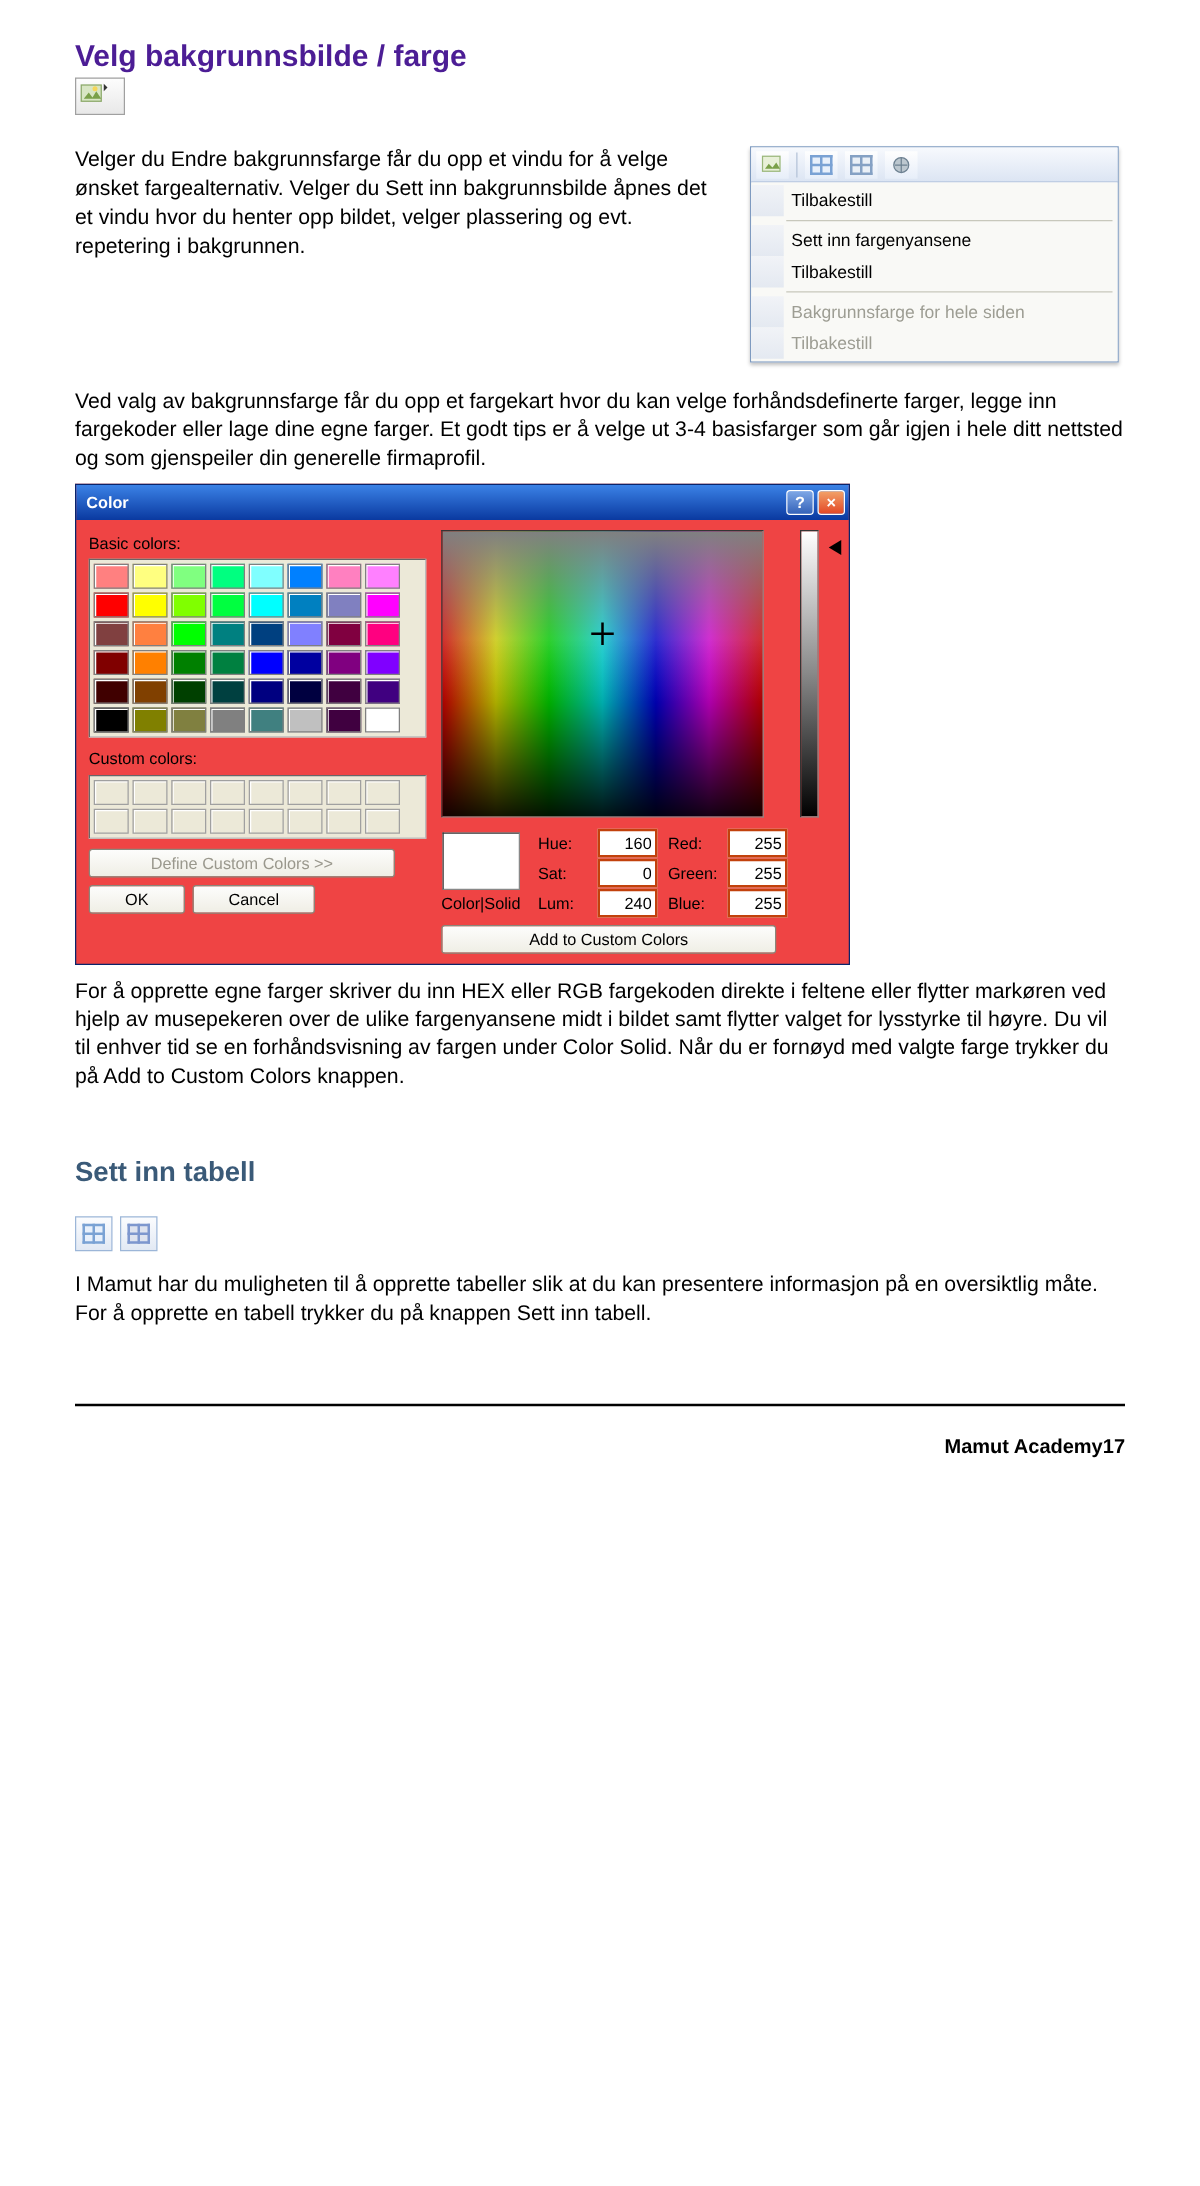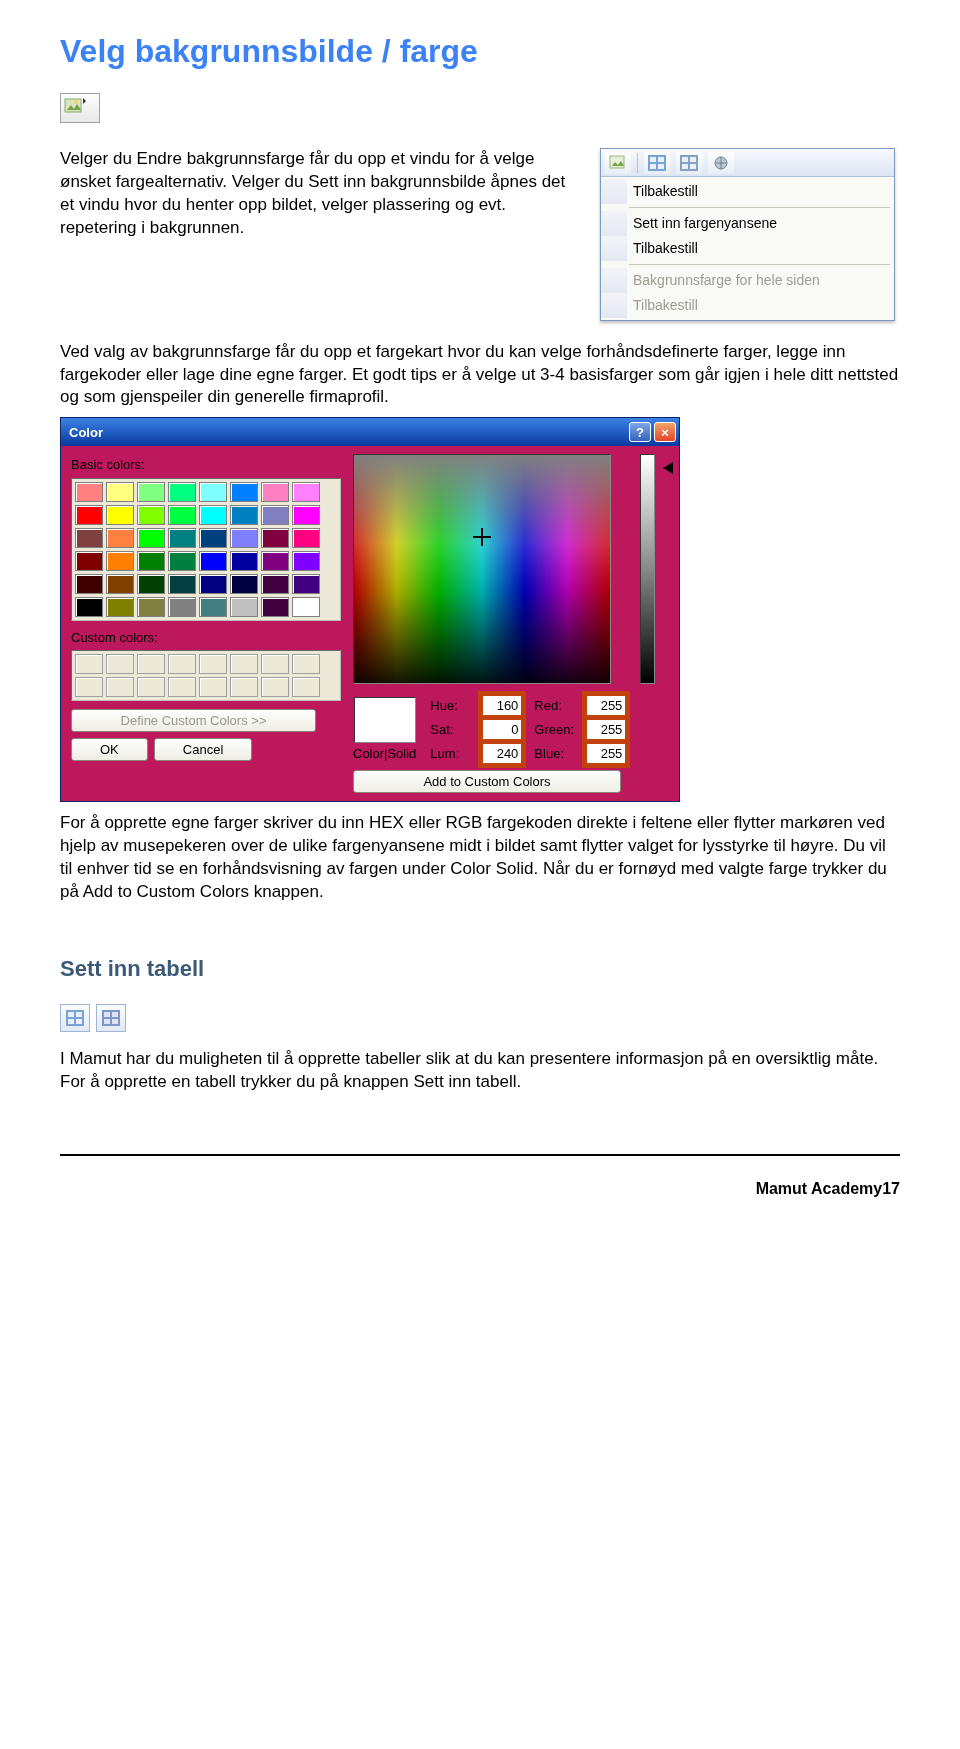--- a/index.html
+++ b/index.html
@@ -6,25 +6,24 @@
   body {
     font-family: Verdana, Geneva, sans-serif;
     font-size: 17px;
     line-height: 1.35;
     color: #000;
     background: #fff;
     width: 960px;
     padding: 30px 60px 20px 60px;
   }
   h2.section-title {
-    color: #3b82f6;
-    font-size: 32px;
+    color: #4c1d95;
+    font-size: 24px;
     font-weight: bold;
     font-family: Verdana, sans-serif;
-    margin-bottom: 20px;
   }
   h2.sub-title {
     color: #3a5a78;
     font-size: 22px;
     font-weight: bold;
     margin-top: 50px;
     margin-bottom: 20px;
   }
   .small-icon {
     display: inline-block;
@@ -77,21 +76,21 @@
   }
   .ctx-item.selected::before { background:#316ac5; }
   .ctx-sep { height:1px; background:#c8c8bc; margin:3px 4px 3px 28px; }
   .ctx-item.disabled { color:#9d9d93; }
 
   
   .dialog {
     width: 620px; 
     font-family: Tahoma, sans-serif;
     font-size: 13px;
-    background: #be185d;
+    background: #ef4444;
     border: 1px solid #0a246a;
     margin-bottom: 10px;
   }
   .titlebar {
     height: 28px;
     background: linear-gradient(#3b82e6,#0a39a0);
     display:flex; align-items:center; justify-content:space-between;
     padding: 0 3px 0 8px; color:#fff; font-weight:bold;
   }
   .tbtns { display:flex; gap:3px; }
@@ -157,21 +156,21 @@
   }
   .lum-tri {
     position:absolute; right:-40px; top:8px;
     width:0;height:0; border-top:6px solid transparent; border-bottom:6px solid transparent;
     border-right:10px solid #000;
   }
   .fields { display:flex; align-items:center; gap:6px; padding-top:6px; }
   .fields .grp { display:grid; grid-template-columns: 44px 50px; grid-auto-rows:22px; gap:2px 4px; align-items:center; }
   .fields input {
     width:48px; font:inherit; font-size:13px;
-    border:5px solid #c2410c; padding:1px 3px; text-align:right;
+    border:2px solid #c2410c; padding:1px 3px; text-align:right;
   }
   .preview {
     width: 62px; height: 46px; background:#fff; border:1px inset #888;
   }
   .preview-col { display:flex; flex-direction:column; align-items:center; gap:2px; margin-right:8px;}
   .add-row { margin-top:6px; display:flex; justify-content:flex-start; gap:6px; }
   .add-row .btn { min-width: 180px; }
   
   .table-icons { display:flex; gap:6px; margin-bottom:16px; }
   .ticon {

